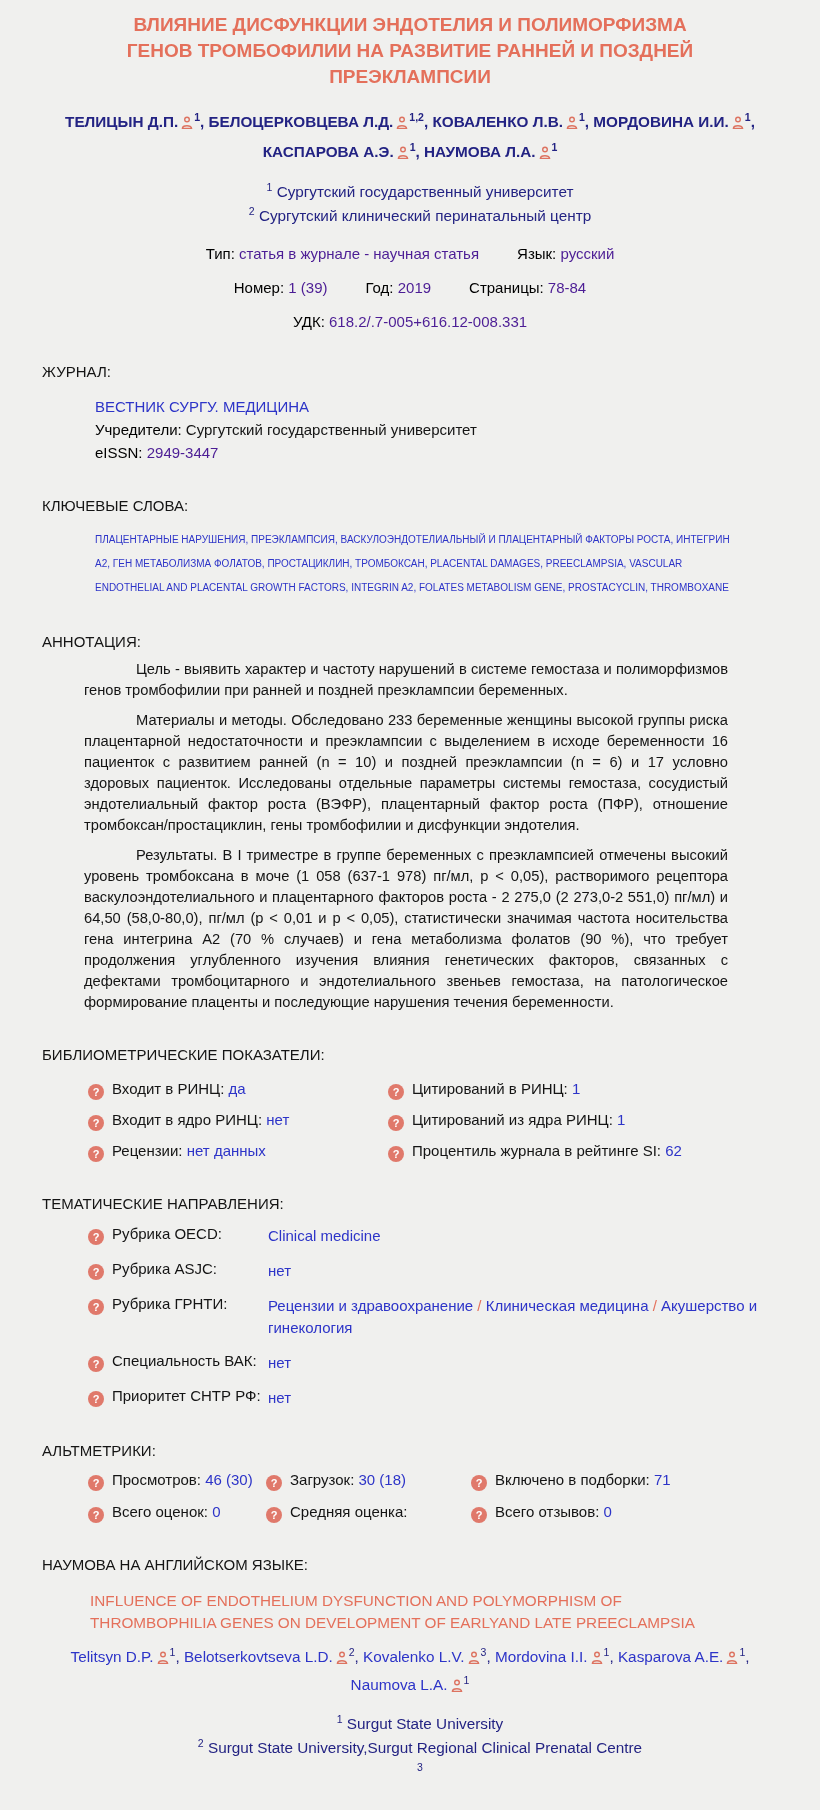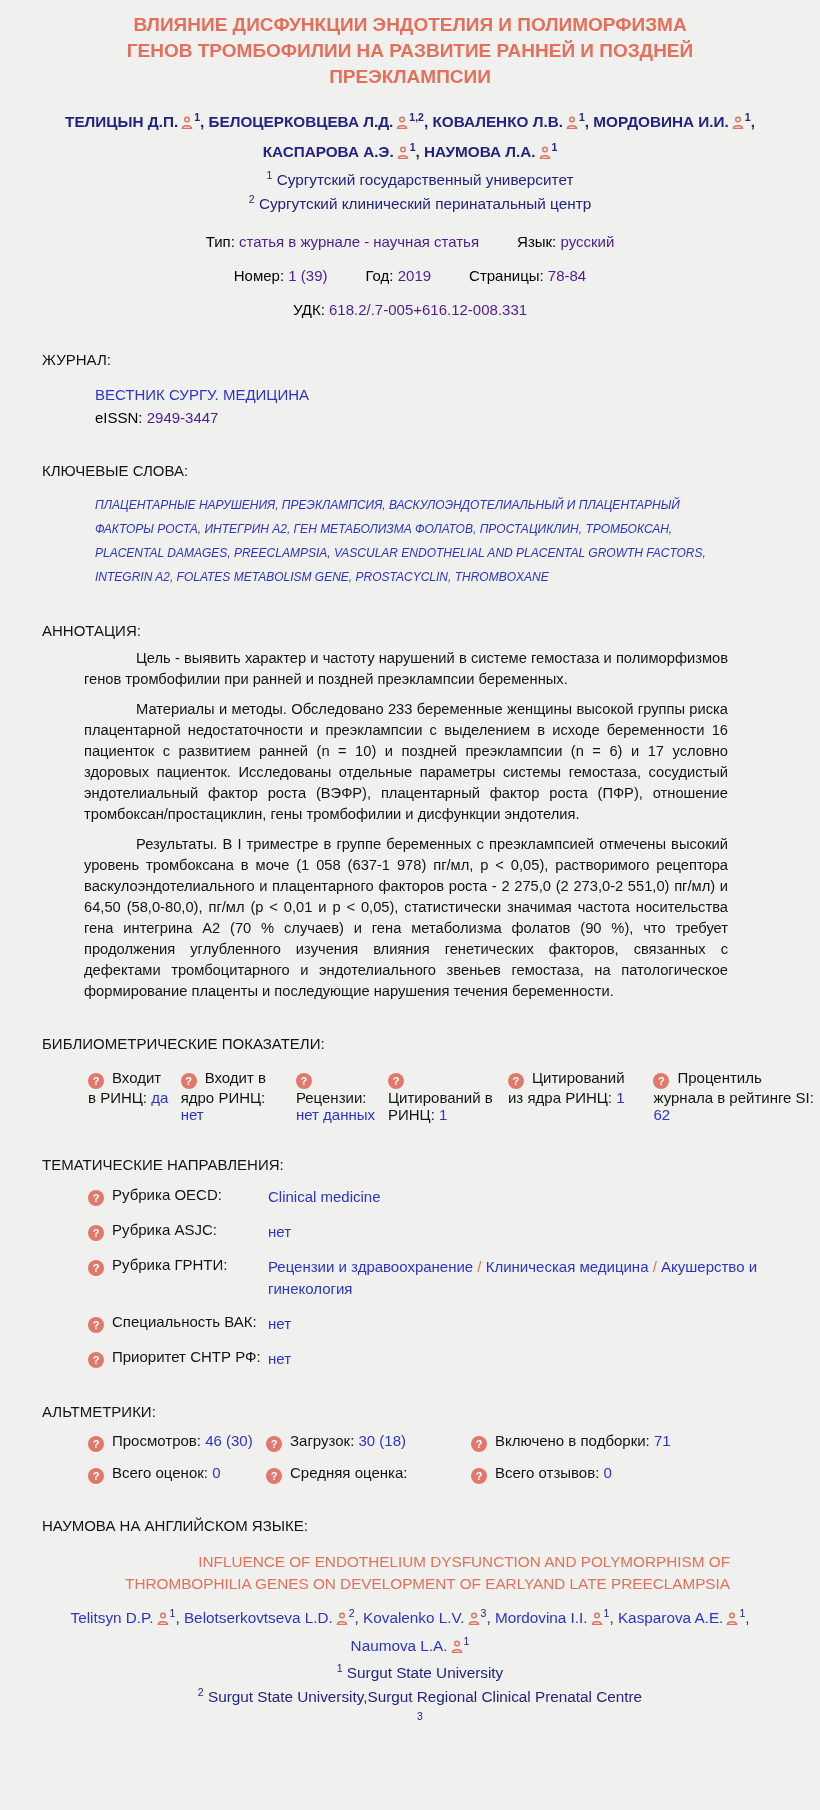--- a/index.html
+++ b/index.html
@@ -19,63 +19,63 @@
   .authors{
     text-align:center;max-width:690px;margin:18px auto 0;
     font-size:15.3px;line-height:28px;font-weight:bold;color:#232383;
   }
   .authors.en{font-weight:normal;margin-top:10px;line-height:26px;}
   .aname.ru{color:#232383;}
   .aname.en{color:#2d34c8;}
   .asep{color:inherit;}
   .picon{display:inline-block;margin:0 1px 0 3px;vertical-align:-2px;}
   .affils{
-    text-align:center;margin-top:0;font-size:15.3px;line-height:24px;color:#232383;padding-left:20px;
+    text-align:center;margin-top:12px;font-size:15.3px;line-height:24px;color:#232383;padding-left:20px;
   }
   .affil-link{color:#232383;}
   .meta{text-align:center;margin-top:17px;font-size:15px;}
   .meta .pair{margin:0 19px;}
   .lbl{color:#000000;}
   .val{color:#4c1d95;}
   
   .sec-label{margin:33px 0 0 42px;font-size:15px;color:#141414;}
   .journal-block{margin:15px 84px 0 95px;line-height:23px;font-size:15px;}
   .journal-name{color:#2d34c8;}
-  .keywords{margin:14px 82px 8px 95px;font-size:12px;line-height:24px;font-style:italic;}
+  .keywords{margin:14px 82px 8px 95px;font-size:10px;line-height:24px;}
   .kw,.kwsep{color:#2d34c8;}
   .paras{margin:6px 84px 0 84px;}
   .paras p{
     margin:9px 8px 0 0;font-size:14.7px;line-height:21px;
     text-align:justify;text-indent:52px;
   }
   
   .qicon{
     display:inline-block;width:16px;height:16px;border-radius:50%;
     background:#e0796b;color:#fff;font-size:11px;font-weight:bold;
     text-align:center;line-height:16px;margin-right:8px;vertical-align:-2px;
     font-family:"Liberation Sans",sans-serif;
   }
   .mlabel{color:#141414;}
   .mvalue{color:#2d34c8;}
   .biblio{display:flex;margin:17px 0 0 88px;font-size:15px;}
-  .bcol{display:flex;flex-direction:row;gap:11px;}
+  .bcol{display:flex;flex-direction:column;gap:11px;}
   .bcol.left{width:300px;flex-shrink:0;}
   .them{margin:6px 0 16px 88px;font-size:15px;}
   .trow{display:flex;align-items:flex-start;margin-top:13px;}
   .tlabel{width:180px;flex-shrink:0;}
   .tvalue{flex:1;line-height:22px;color:#2d34c8;padding-right:40px;}
   .slash{color:#e4705b;}
   .alt{margin:6px 2px 0 88px;font-size:15px;}
   .arow{display:flex;margin-top:12px;}
   .acell1{width:178px;flex-shrink:0;}
   .acell2{width:205px;flex-shrink:0;}
   .acell3{flex:1;}
   
   .en-title{
-    color:#e4705b;text-align:right;font-size:15.3px;line-height:22px;
+    color:#e4705b;text-align:left;font-size:15.3px;line-height:22px;
     max-width:640px;margin:17px auto 0;
   }
 </style>
 </head>
 <body>
 
 <div class="page">
 
   <h1 class="title">ВЛИЯНИЕ ДИСФУНКЦИИ ЭНДОТЕЛИЯ И ПОЛИМОРФИЗМА ГЕНОВ ТРОМБОФИЛИИ НА РАЗВИТИЕ РАННЕЙ И ПОЗДНЕЙ ПРЕЭКЛАМПСИИ</h1>
 
@@ -112,20 +112,21 @@
     <span class="pair"><span class="lbl">Номер:</span> <a class="val">1 (39)</a></span><span class="pair"><span class="lbl">Год:</span> <a class="val">2019</a></span><span class="pair"><span class="lbl">Страницы:</span> <a class="val">78-84</a></span>
   </div>
 
   <div class="meta">
     <span class="lbl">УДК:</span> <a class="val">618.2/.7-005+616.12-008.331</a>
   </div>
 
   <div class="sec-label">ЖУРНАЛ:</div>
   <div class="journal-block">
     <div><a class="journal-name">ВЕСТНИК СУРГУ. МЕДИЦИНА</a></div>
+    <div><span class="lbl">Учредители:</span> <span>Сургутский государственный университет</span></div>
     <div><span class="lbl">eISSN:</span> <a class="val">2949-3447</a></div>
   </div>
 
   <div class="sec-label">КЛЮЧЕВЫЕ СЛОВА:</div>
   <div class="keywords" id="kwBlock"><a class="kw">ПЛАЦЕНТАРНЫЕ НАРУШЕНИЯ</a><span class="kwsep">, </span><a class="kw">ПРЕЭКЛАМПСИЯ</a><span class="kwsep">, </span><a class="kw">ВАСКУЛОЭНДОТЕЛИАЛЬНЫЙ И ПЛАЦЕНТАРНЫЙ ФАКТОРЫ РОСТА</a><span class="kwsep">, </span><a class="kw">ИНТЕГРИН А2</a><span class="kwsep">, </span><a class="kw">ГЕН МЕТАБОЛИЗМА ФОЛАТОВ</a><span class="kwsep">, </span><a class="kw">ПРОСТАЦИКЛИН</a><span class="kwsep">, </span><a class="kw">ТРОМБОКСАН</a><span class="kwsep">, </span><a class="kw">PLACENTAL DAMAGES</a><span class="kwsep">, </span><a class="kw">PREECLAMPSIA</a><span class="kwsep">, </span><a class="kw">VASCULAR ENDOTHELIAL AND PLACENTAL GROWTH FACTORS</a><span class="kwsep">, </span><a class="kw">INTEGRIN A2</a><span class="kwsep">, </span><a class="kw">FOLATES METABOLISM GENE</a><span class="kwsep">, </span><a class="kw">PROSTACYCLIN</a><span class="kwsep">, </span><a class="kw">THROMBOXANE</a></div>
 
   <div class="sec-label">АННОТАЦИЯ:</div>
   <div class="paras" id="annotBlock">
       <p>Цель - выявить характер и частоту нарушений в системе гемостаза и полиморфизмов генов тромбофилии при ранней и поздней преэклампсии беременных.</p>
       <p>Материалы и методы. Обследовано 233 беременные женщины высокой группы риска плацентарной недостаточности и преэклампсии с выделением в исходе беременности 16 пациенток с развитием ранней (n = 10) и поздней преэклампсии (n = 6) и 17 условно здоровых пациенток. Исследованы отдельные параметры системы гемостаза, сосудистый эндотелиальный фактор роста (ВЭФР), плацентарный фактор роста (ПФР), отношение тромбоксан/простациклин, гены тромбофилии и дисфункции эндотелия.</p>

